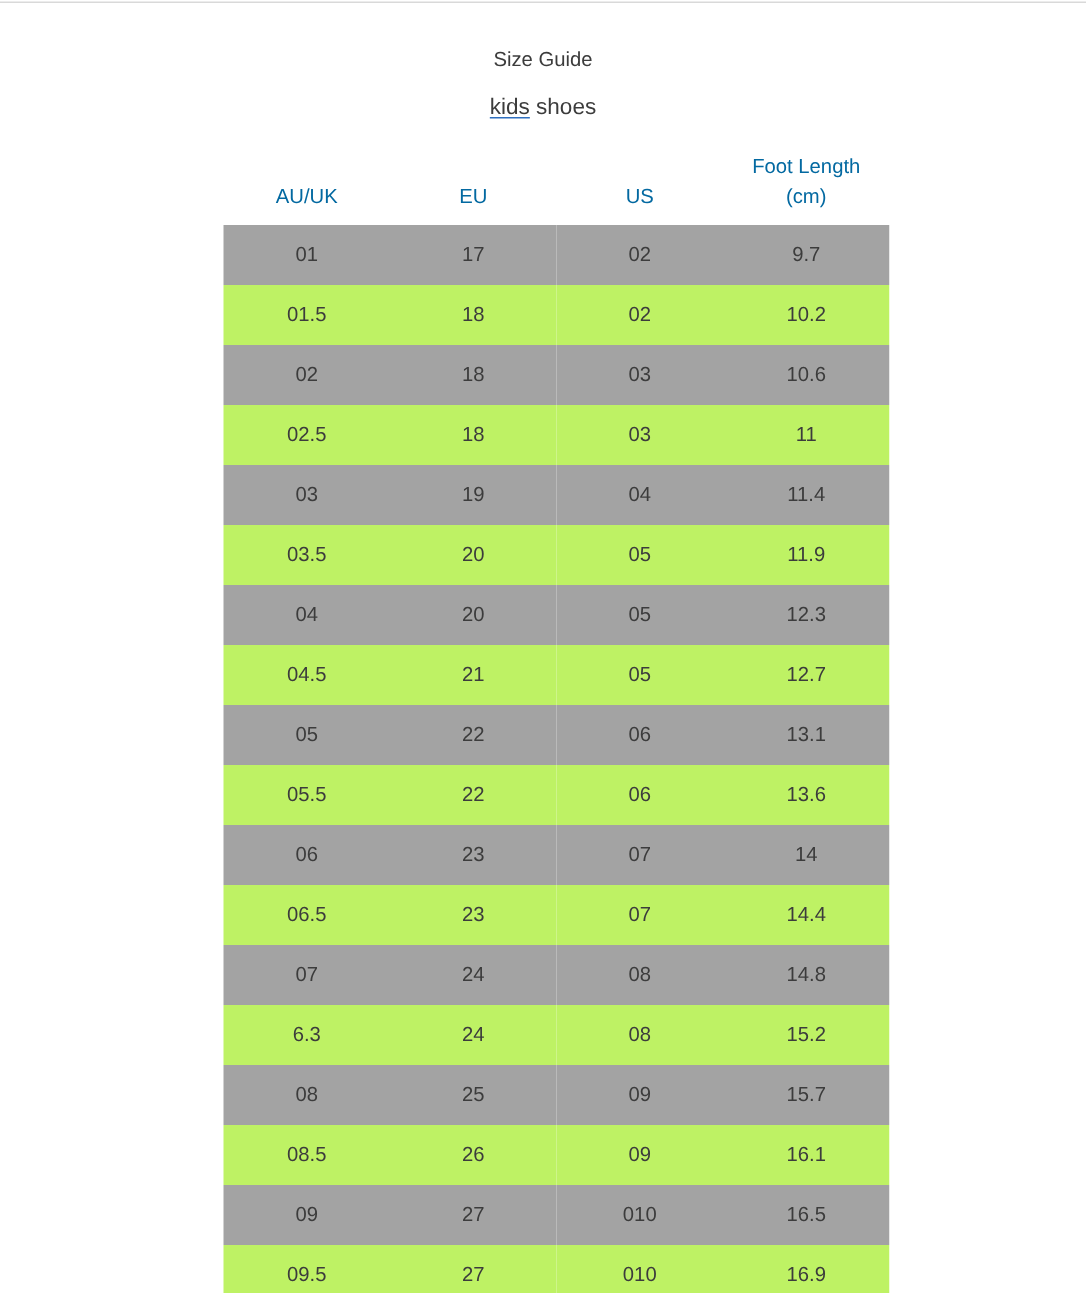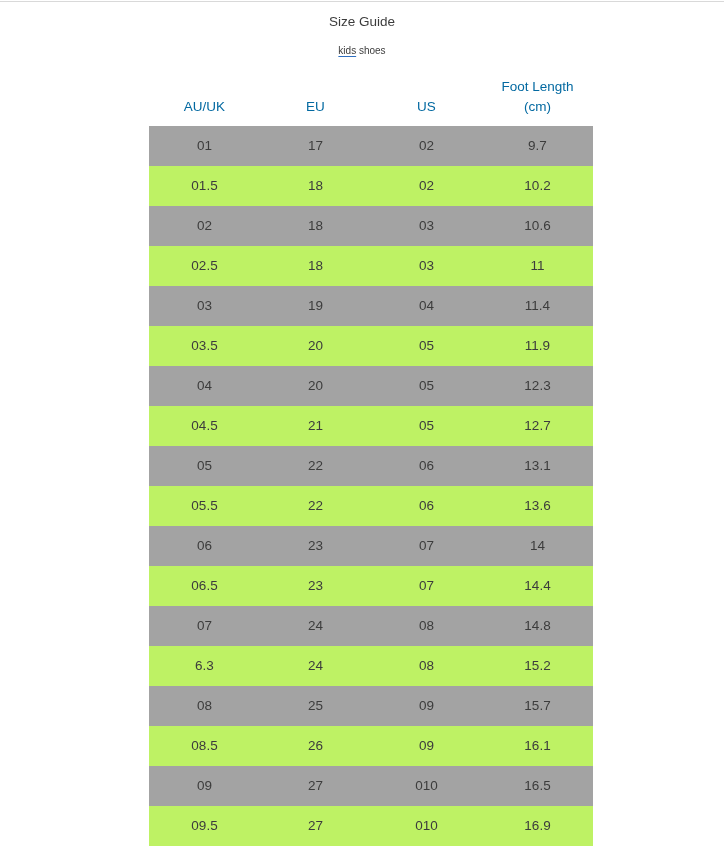--- a/index.html
+++ b/index.html
@@ -25,26 +25,26 @@
     left: 0;
     width: 724px;
     height: 1px;
     background: #d9d9d9;
   }
   .title {
     text-align: center;
     font-size: 13.5px;
     color: #3c3c3c;
     margin: 0;
-    padding-top: 14px;
+    padding-top: 32px;
     font-weight: 400;
   }
   .subtitle {
     text-align: center;
-    font-size: 10px;
+    font-size: 15px;
     color: #3c3c3c;
     margin: 0;
     padding-top: 16px;
     font-weight: 400;
   }
   .subtitle .kids {
     text-decoration: underline;
     text-decoration-color: #2f6fbf;
     text-underline-offset: 2px;
   }

